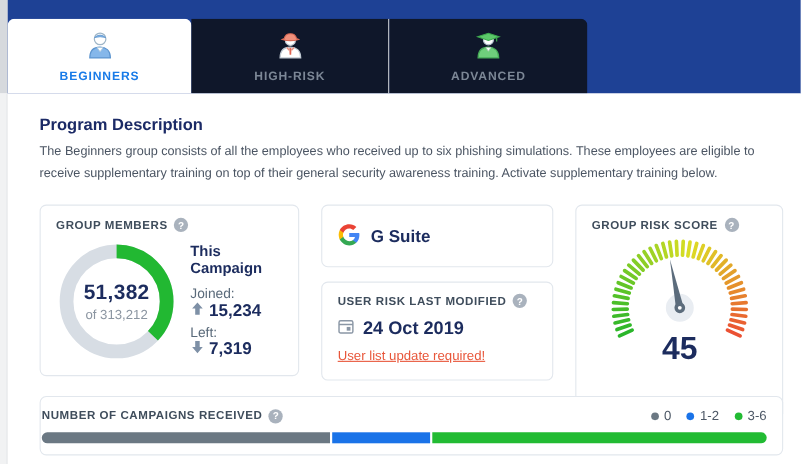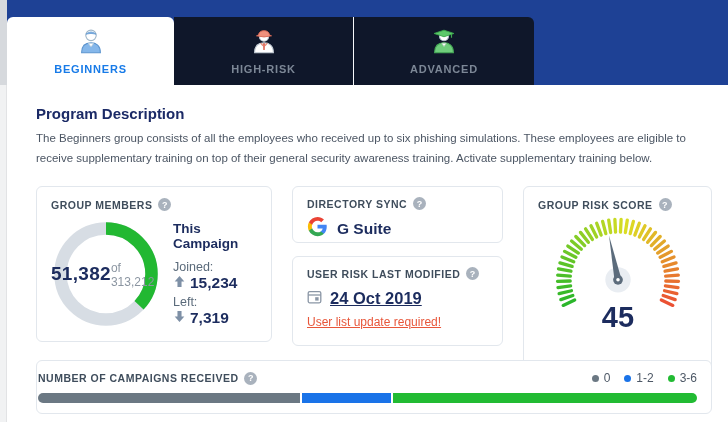--- a/index.html
+++ b/index.html
@@ -31,33 +31,33 @@
   
   .cards-row { position:absolute; left:29px; top:101px; display:flex; gap:20px; }
   .card { background:#fff; border:1px solid #e2e7ed; border-radius:6px; padding:11px 14px; position:relative; }
   .card-title { font-size:10.5px; font-weight:bold; letter-spacing:0.5px; color:#3f4d5c; display:flex; align-items:center; gap:6px; white-space:nowrap; }
   .help { width:13px; height:13px; border-radius:50%; background:#a9b2bd; color:#fff; font-size:9px; font-weight:bold;
           display:inline-flex; align-items:center; justify-content:center; flex:0 0 auto; cursor:pointer; }
   .help::after { content:"?"; }
   .card-members { width:236px; height:156px; }
   .members-body { display:flex; align-items:center; gap:12px; margin-top:8px; }
   .donut-wrap { position:relative; width:110px; height:110px; flex:0 0 auto; }
-  .donut-center { position:absolute; inset:0; display:flex; flex-direction:row; align-items:center; justify-content:center; }
+  .donut-center { position:absolute; inset:0; display:flex; flex-direction:column; align-items:center; justify-content:center; }
   .donut-count { font-size:19px; font-weight:bold; color:#1c2c5e; letter-spacing:0.3px; }
   .donut-of { font-size:12px; color:#8b95a1; margin-top:1px; }
   .campaign-stats { display:flex; flex-direction:column; }
   .campaign-title { font-size:13.5px; font-weight:bold; color:#1c2c5e; margin-bottom:6px; }
   .stat-label { font-size:12.5px; color:#5a6a7a; margin-top:3px; }
   .stat-value { font-size:15.5px; font-weight:bold; color:#1c2c5e; display:flex; align-items:center; gap:4px; }
   .mid-col { width:211px; display:flex; flex-direction:column; gap:13px; }
   .card-dirsync { width:211px; height:57px; padding-top:10px; }
   .dirsync-row { display:flex; align-items:center; gap:9px; margin-top:6px; }
   .dirsync-name { font-size:15.5px; font-weight:bold; color:#1c2c5e; }
   .card-userlist { width:211px; height:90px; padding-top:10px; }
-  .date-row { display:flex; align-items:center; gap:8px; margin-top:9px;text-decoration:underline; }
+  .date-row { display:flex; align-items:center; gap:8px; margin-top:9px; }
   .date-text { font-size:16.5px; font-weight:bold; color:#1c2c5e; }
   .warn-link { font-size:12px; color:#e8563a; text-decoration:underline; margin-top:7px; display:inline-block; cursor:pointer; }
   .card-risk { width:189px; height:196px; }
   .gauge-wrap { position:relative; margin-top:4px; width:160px; height:116px; }
   .gauge-score { position:absolute; left:0; right:0; bottom:-3px; text-align:center; font-size:29px; font-weight:bold; color:#1c2c5e; }
   
   .card-campaigns { position:absolute; left:29px; top:275px; width:676px; height:54px; padding:10px 14px 0 1px; }
   .campaigns-head { display:flex; align-items:center; justify-content:space-between; }
   .legend { display:flex; align-items:center; gap:14px; }
   .legend-item { display:flex; align-items:center; gap:5px; font-size:12px; color:#4d5866; }
@@ -151,24 +151,20 @@
                 </svg>
             </span>
             <span>7,319</span>
           </span>
         </div>
       </div>
     </div>
 
     <div class="mid-col">
       <div class="card card-dirsync">
-        <div class="card-title">
-          <span>DIRECTORY SYNC</span>
-          <span class="help"></span>
-        </div>
         <div class="dirsync-row">
           <span>
             <svg width="21" height="21" viewBox="0 0 48 48">
               <path fill="#4285F4" d="M45.12 24.5c0-1.56-.14-3.06-.4-4.5H24v8.51h11.84c-.51 2.75-2.06 5.08-4.39 6.64v5.52h7.11c4.16-3.83 6.56-9.47 6.56-16.17z"></path>
               <path fill="#34A853" d="M24 46c5.94 0 10.92-1.97 14.56-5.33l-7.11-5.52c-1.97 1.32-4.49 2.1-7.45 2.1-5.73 0-10.58-3.87-12.31-9.07H4.34v5.7C7.96 41.07 15.4 46 24 46z"></path>
               <path fill="#FBBC05" d="M11.69 28.18C11.25 26.86 11 25.45 11 24s.25-2.86.69-4.18v-5.7H4.34C2.85 17.09 2 20.45 2 24c0 3.55.85 6.91 2.34 9.88l7.35-5.7z"></path>
               <path fill="#EA4335" d="M24 10.75c3.23 0 6.13 1.11 8.41 3.29l6.31-6.31C34.91 4.18 29.93 2 24 2 15.4 2 7.96 6.93 4.34 14.12l7.35 5.7c1.73-5.2 6.58-9.07 12.31-9.07z"></path>
             </svg>
           </span>
           <span class="dirsync-name">G Suite</span>

